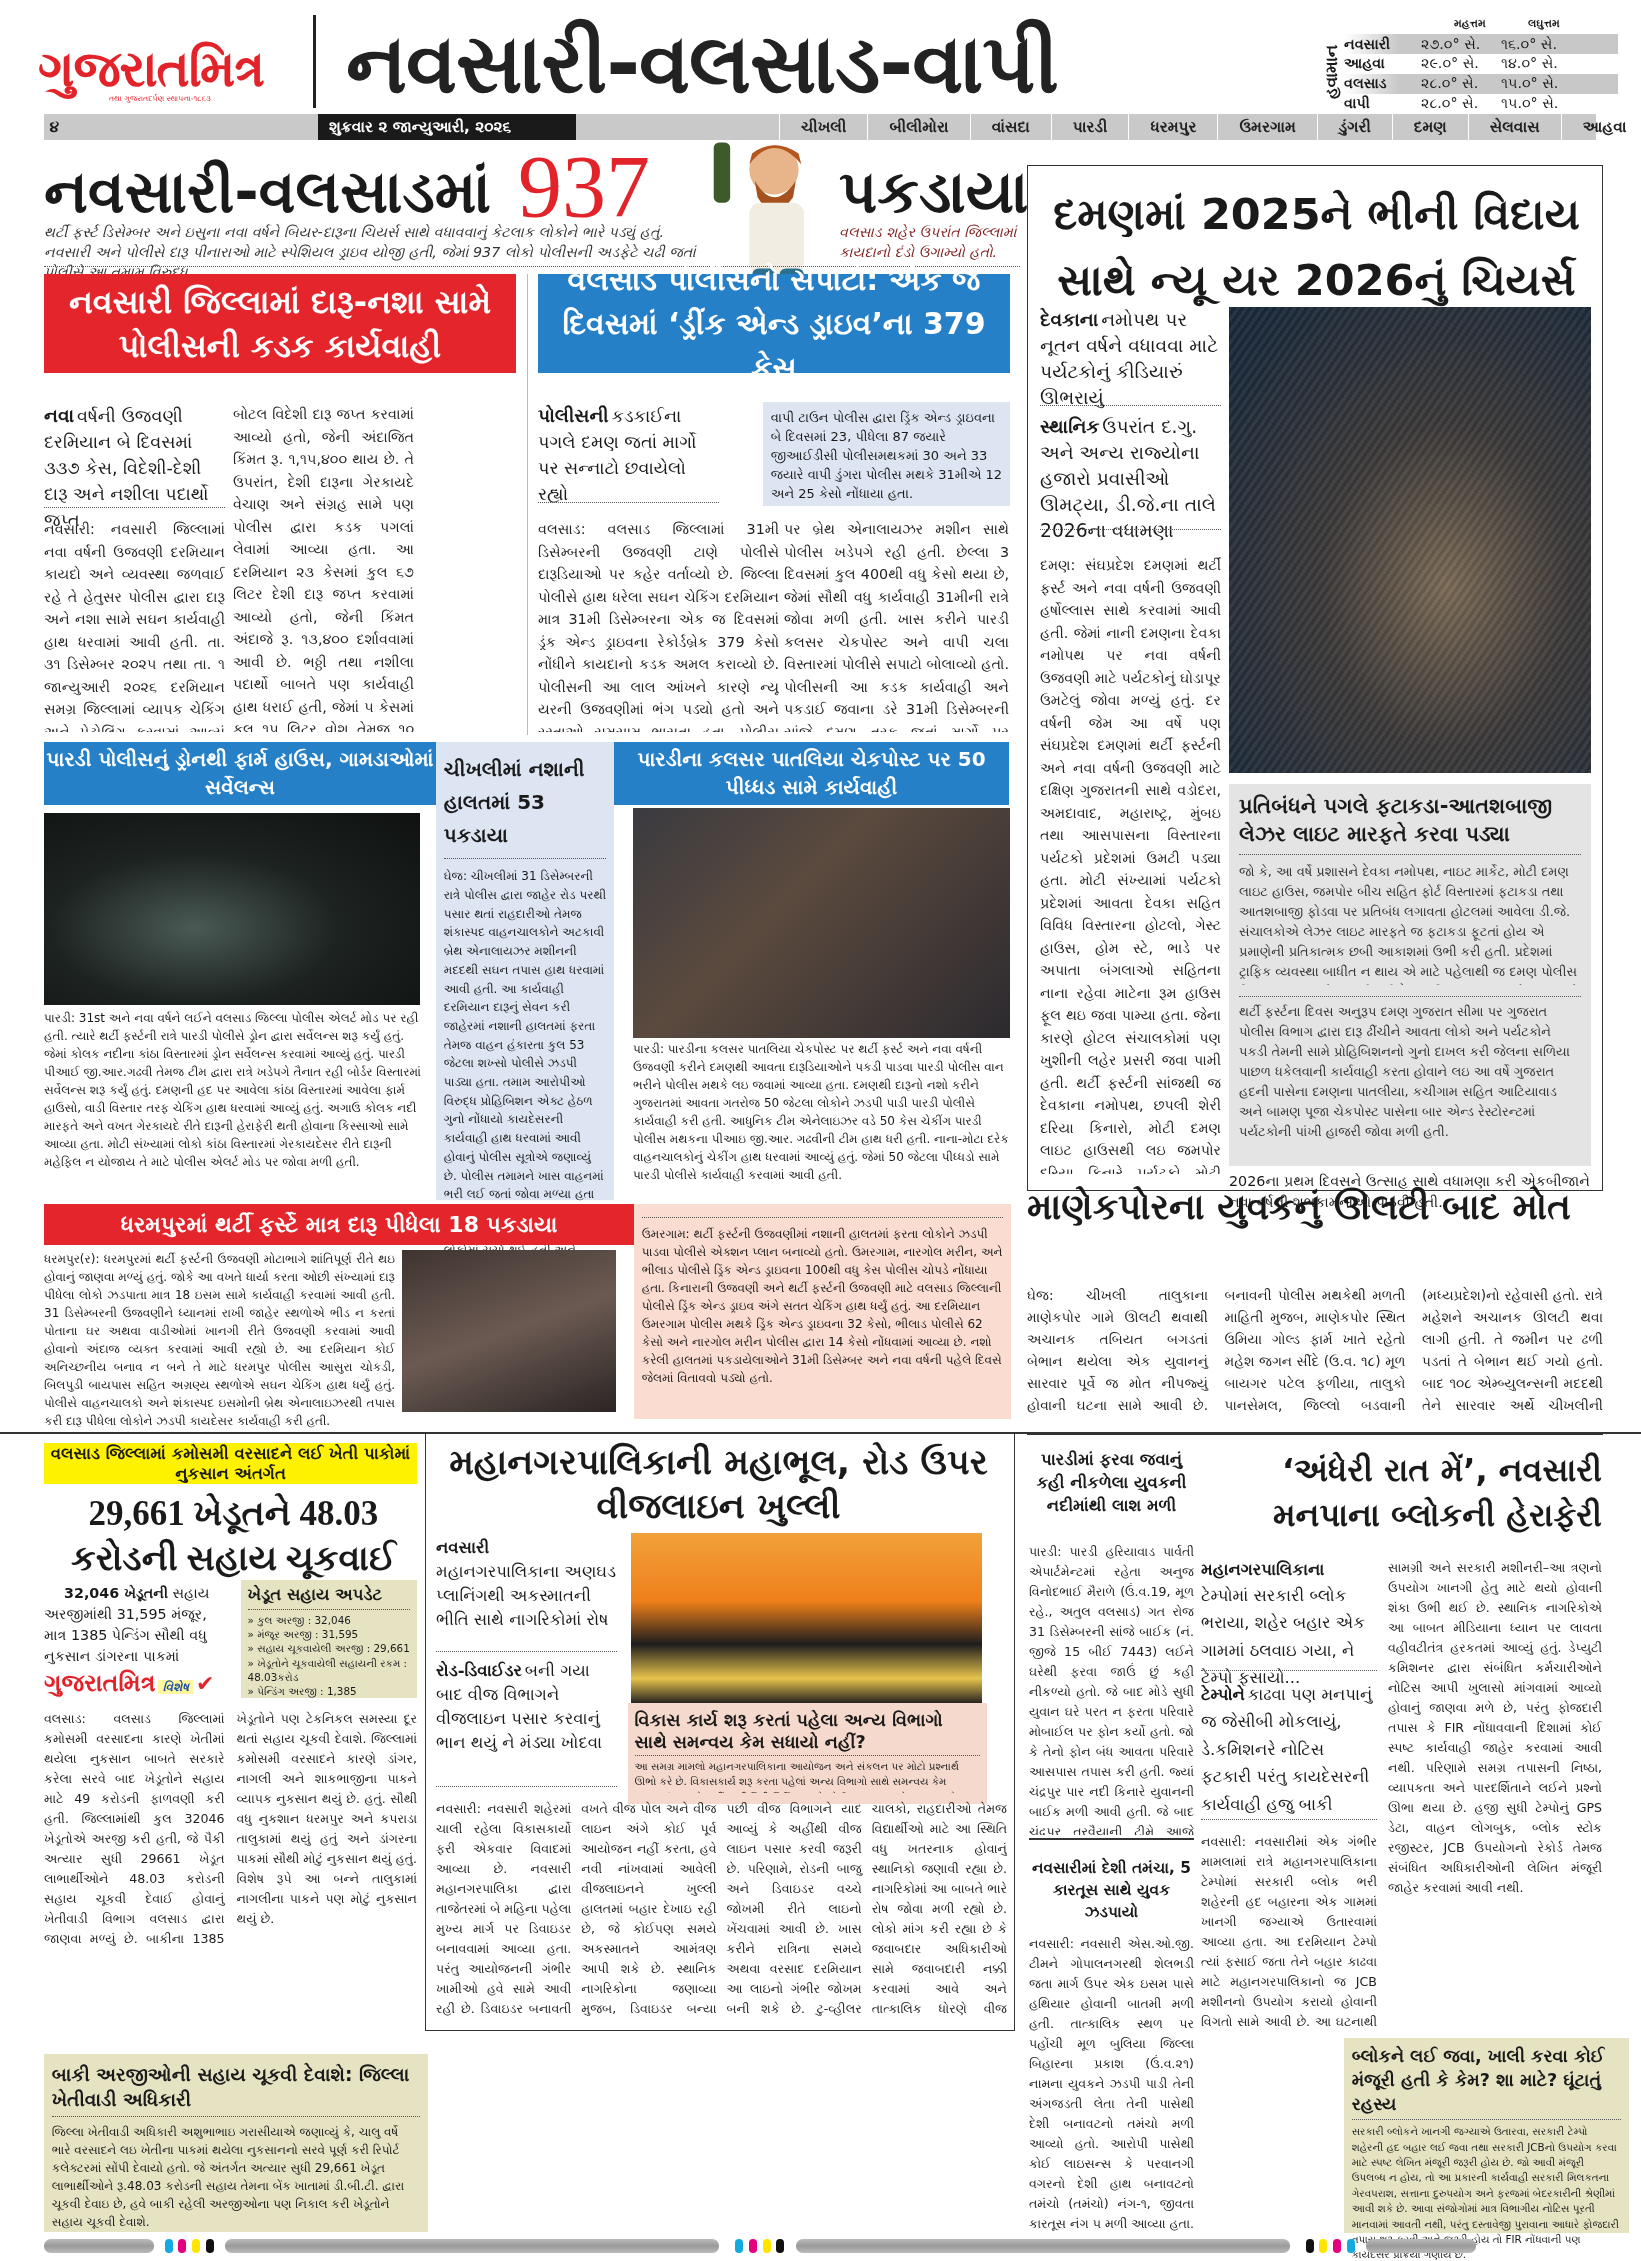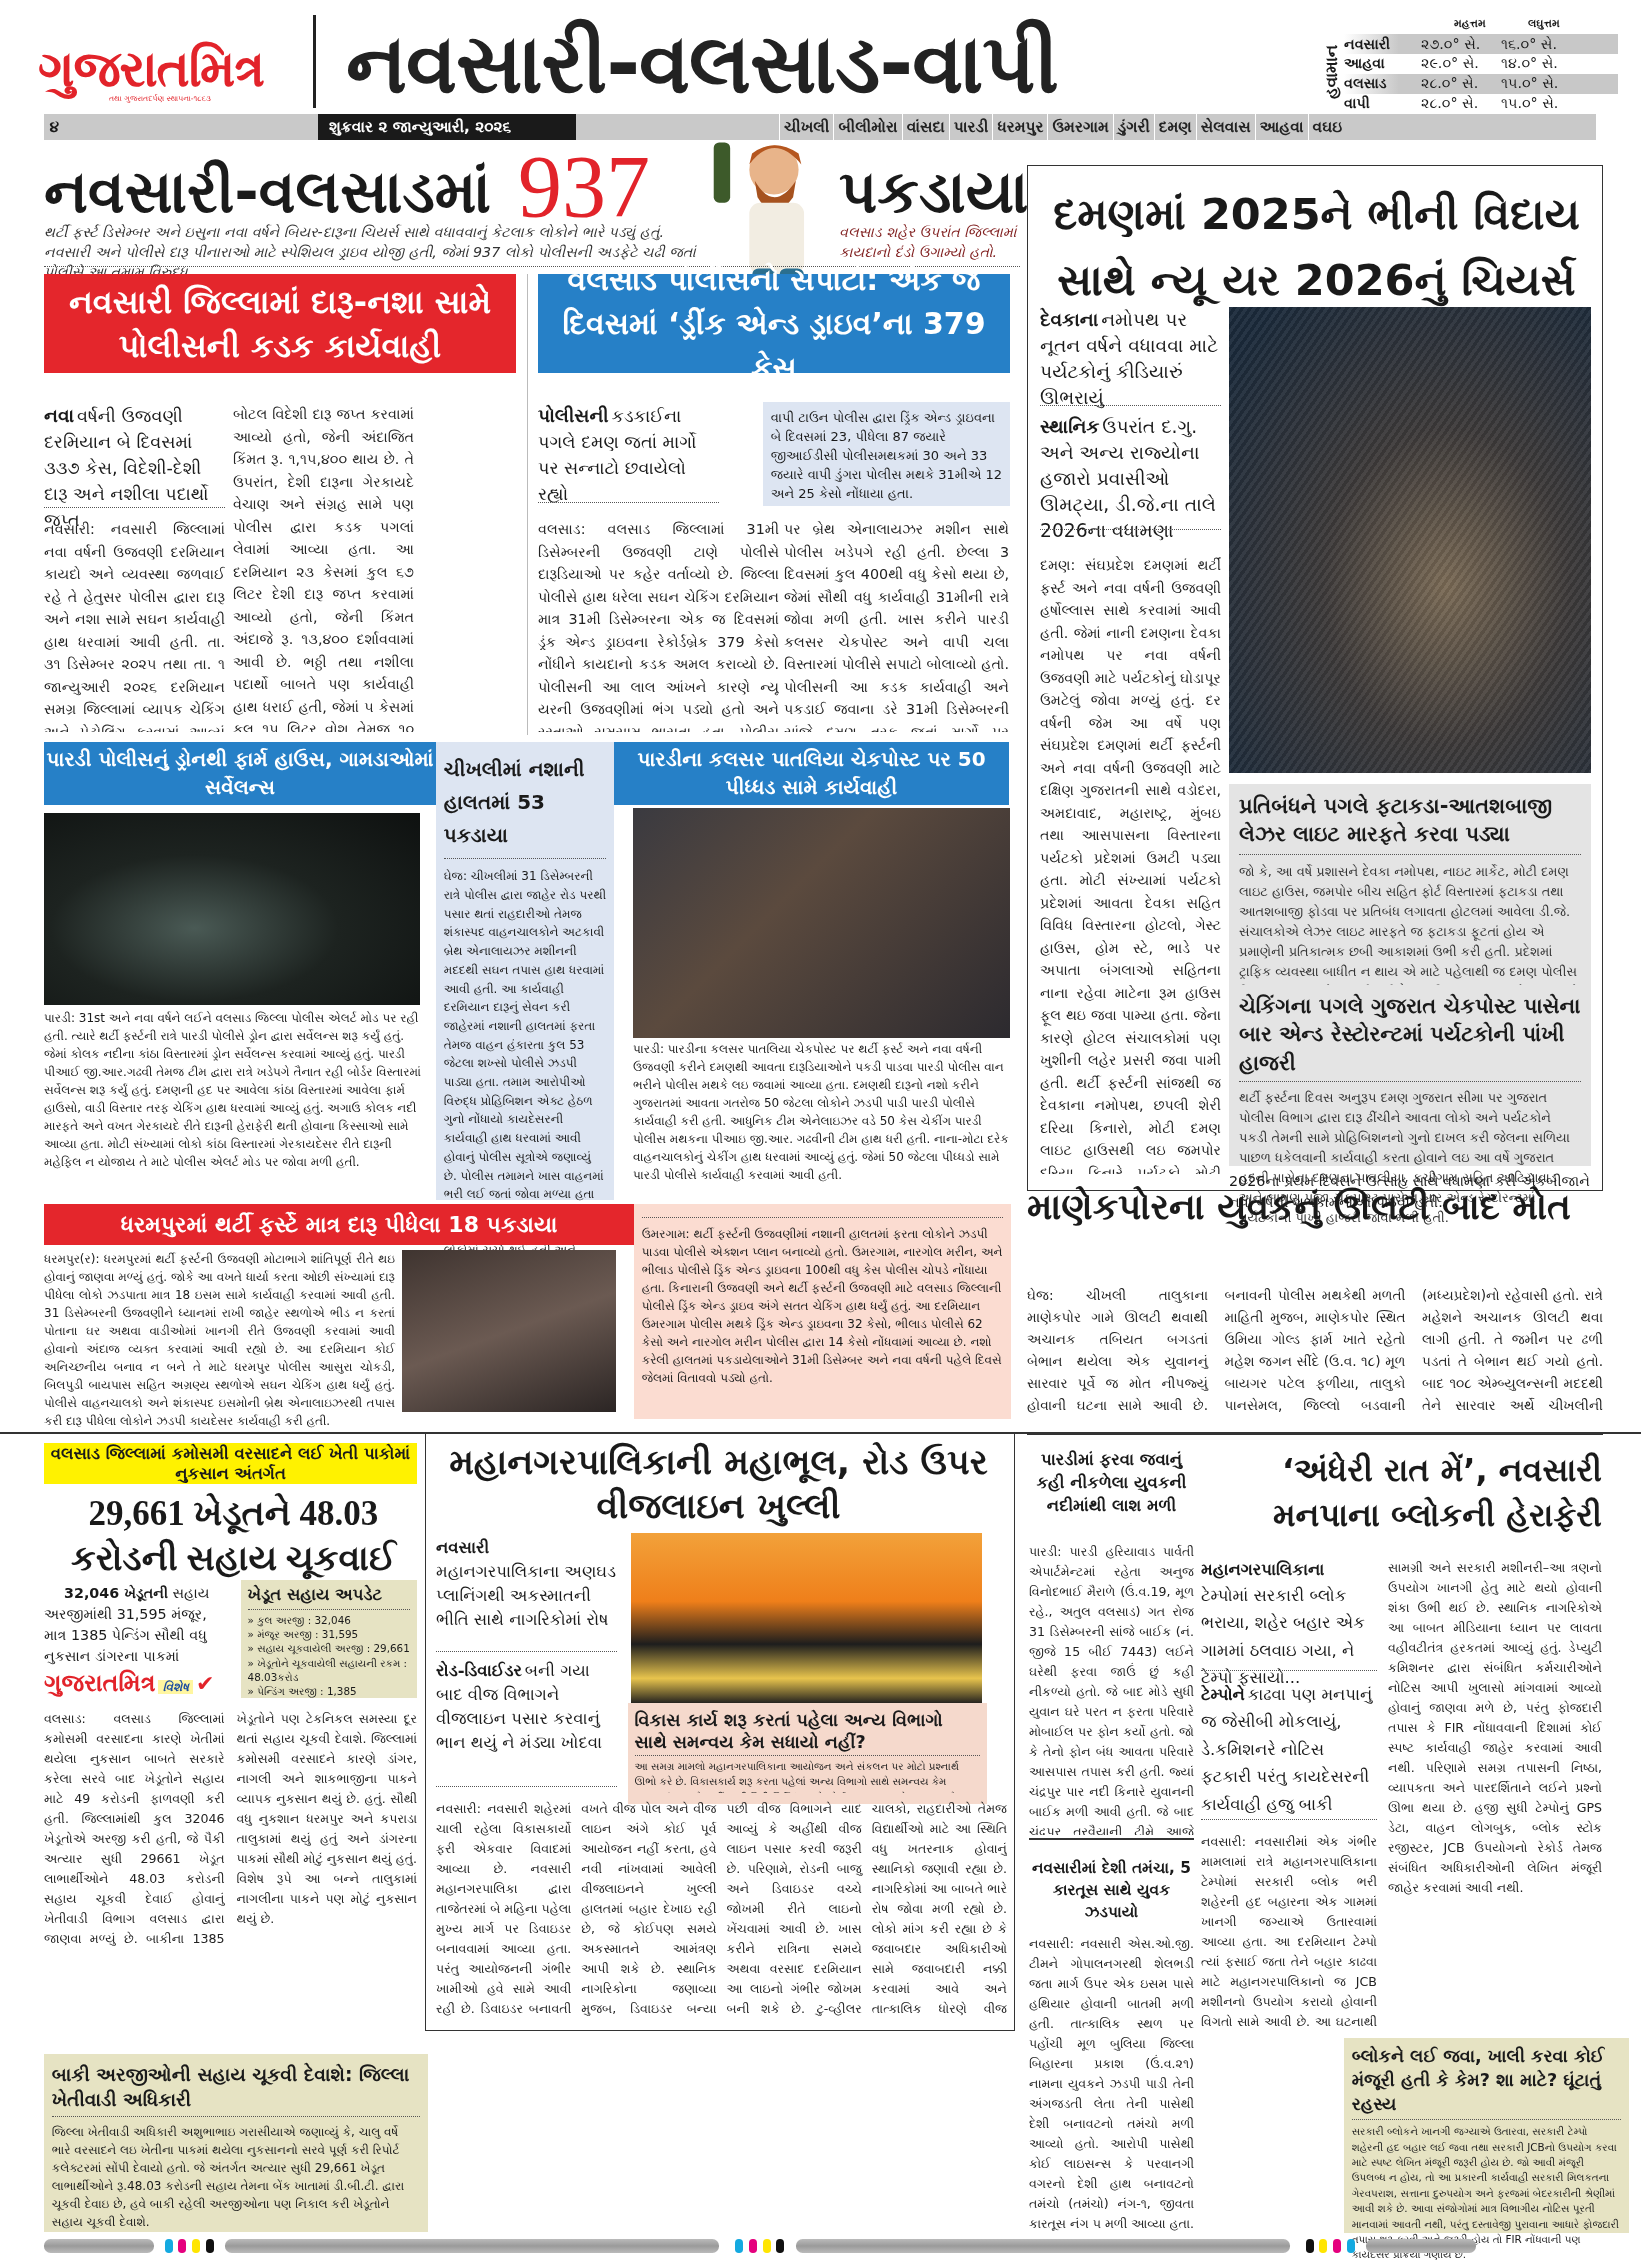--- a/index.html
+++ b/index.html
@@ -18,21 +18,21 @@
   #weather .hdr { position: absolute; top: 0; font-size: 11px; font-weight: bold; }
   #weather .row { position: absolute; left: 22px; width: 274px; height: 20px; font-size: 14.3px; display: flex; align-items: center; }
   #weather .row.shade { background: linear-gradient(90deg, #fff 0%, #c8c8c8 20%, #c8c8c8 100%); }
   #weather .row .city { width: 77px; font-weight: bold; }
   #weather .row .v { width: 80px; }
   
   #navbar { left: 44px; top: 114px; width: 1552px; height: 26px; background: #c9c9c9; display: flex; align-items: center; }
   #page-num { width: 110px; padding-left: 5.5px; font-size: 15.4px; font-weight: bold; }
   #datebox { position: absolute; left: 274px; top: 0; width: 258px; height: 26px; background: #1a1a1a; color: #fff; font-size: 15.4px; font-weight: bold; display: flex; align-items: center; padding-left: 11px; }
   #towns { position: absolute; left: 735px; top: 0; height: 26px; display: flex; }
-  #towns .town { padding: 0 4px; border-left: 1.1px solid #fff; font-size: 15.4px; font-weight: bold; line-height: 26px; color: #222; }
+  #towns .town { padding: 0 21px; border-left: 1.1px solid #fff; font-size: 15.4px; font-weight: bold; line-height: 26px; color: #222; }
   
   #lead-head { left: 44px; top: 159px; font-size: 59px; font-weight: bold; line-height: 66px; color: #1a1a1a; }
   #lead-num { left: 518px; top: 143px; font-family: "Liberation Serif", serif; font-size: 88px; color: #e2232a; line-height: 88px; }
   #lead-tail { left: 839px; top: 159px; font-size: 59px; font-weight: bold; line-height: 66px; }
   #drunk-figure { left: 697px; top: 137px; width: 132px; height: 219px; }
   #lead-deck { left: 44px; top: 222px; width: 653px; font-size: 14.3px; line-height: 20px; font-style: italic; color: #333; }
   #lead-deck2 { left: 839px; top: 222px; width: 181px; font-size: 14.3px; line-height: 20px; font-style: italic; color: #7f1d1d; }
   #lead-rule { left: 44px; top: 266px; width: 976px; }
   
   .boxhead { color: #fff; font-weight: bold; text-align: center; display: flex; align-items: center; justify-content: center; }
@@ -190,21 +190,20 @@
   <span class="sidekick">ઉપરાંત દ.ગુ. અને અન્ય રાજ્યોના હજારો પ્રવાસીઓ ઊમટ્યા, ડી.જે.ના તાલે 2026ના વધામણા</span>
 </div>
 <div class="col dots" style="left:1040px; top:529px; width:181px;"></div>
 <div class="col body-text" style="left:1040px; top:554px; width:181px; height:620px; overflow:hidden;">દમણ: સંઘપ્રદેશ દમણમાં થર્ટી ફર્સ્ટ અને નવા વર્ષની ઉજવણી હર્ષોલ્લાસ સાથે કરવામાં આવી હતી. જેમાં નાની દમણના દેવકા નમોપથ પર નવા વર્ષની ઉજવણી માટે પર્યટકોનું ઘોડાપૂર ઉમટેલું જોવા મળ્યું હતું. દર વર્ષની જેમ આ વર્ષે પણ સંઘપ્રદેશ દમણમાં થર્ટી ફર્સ્ટની અને નવા વર્ષની ઉજવણી માટે દક્ષિણ ગુજરાતની સાથે વડોદરા, અમદાવાદ, મહારાષ્ટ્ર, મુંબઇ તથા આસપાસના વિસ્તારના પર્યટકો પ્રદેશમાં ઉમટી પડ્યા હતા. મોટી સંખ્યામાં પર્યટકો પ્રદેશમાં આવતા દેવકા સહિત વિવિધ વિસ્તારના હોટલો, ગેસ્ટ હાઉસ, હોમ સ્ટે, ભાડે પર અપાતા બંગલાઓ સહિતના નાના રહેવા માટેના રૂમ હાઉસ ફૂલ થઇ જવા પામ્યા હતા. જેના કારણે હોટલ સંચાલકોમાં પણ ખુશીની લહેર પ્રસરી જવા પામી હતી. થર્ટી ફર્સ્ટની સાંજથી જ દેવકાના નમોપથ, છપલી શેરી દરિયા કિનારો, મોટી દમણ લાઇટ હાઉસથી લઇ જમપોર દરિયા કિનારે પર્યટકો મોટી સંખ્યામાં આવતા જોવા મળ્યા હતા. પ્રદેશની વિવિધ હોટલોમાં પણ આવતા મહેમાનો દારૂ-બીયર અને વેજ-નોનવેજની જયાફત સાથે ડી.જે.ના તાલ પર થીરકી રાત્રે 12ના ટકોરાની રાહ જોઇ રહ્યા હતા. રાત્રે 12ના ટકોરા પડતા જ નાચગાન સાથે નવા વર્ષના વધામણા કરી વર્ષ 2025ને અલવિદા કહી વર્ષ</div>
 <div id="laser-box" class="abs">
   <div class="grayhead">પ્રતિબંધને પગલે ફટાકડા-આતશબાજી લેઝર લાઇટ મારફતે કરવા પડ્યા</div>
   <div class="dots" style="margin:5.5px 0 6.6px;"></div>
   <div class="graytext">જો કે, આ વર્ષે પ્રશાસને દેવકા નમોપથ, નાઇટ માર્કેટ, મોટી દમણ લાઇટ હાઉસ, જમપોર બીચ સહિત ફોર્ટ વિસ્તારમાં ફટાકડા તથા આતશબાજી ફોડવા પર પ્રતિબંધ લગાવતા હોટલમાં આવેલા ડી.જે. સંચાલકોએ લેઝર લાઇટ મારફતે જ ફટાકડા ફૂટતાં હોય એ પ્રમાણેની પ્રતિકાત્મક છબી આકાશમાં ઉભી કરી હતી. પ્રદેશમાં ટ્રાફિક વ્યવસ્થા બાધીત ન થાય એ માટે પહેલાથી જ દમણ પોલીસ વિભાગ દ્વારા રૂટ મેપ જારી કરી દેતાં ટ્રાફિકજામના દ્રશ્યો મહદઅંશે જોવા મળ્યા ન હતા.</div>
 </div>
 <div id="check-box" class="abs">
-  <div class="grayhead">ચેકિંગના પગલે ગુજરાત ચેકપોસ્ટ પાસેના બાર એન્ડ રેસ્ટોરન્ટમાં પર્યટકોની પાંખી હાજરી</div>
   <div class="dots" style="margin:4.4px 0 5.5px;"></div>
   <div class="graytext">થર્ટી ફર્સ્ટના દિવસ અનુરૂપ દમણ ગુજરાત સીમા પર ગુજરાત પોલીસ વિભાગ દ્વારા દારૂ ઢીંચીને આવતા લોકો અને પર્યટકોને પકડી તેમની સામે પ્રોહિબિશનનો ગુનો દાખલ કરી જેલના સળિયા પાછળ ધકેલવાની કાર્યવાહી કરતા હોવાને લઇ આ વર્ષે ગુજરાત હદની પાસેના દમણના પાતલીયા, કચીગામ સહિત આટિયાવાડ અને બામણ પૂજા ચેકપોસ્ટ પાસેના બાર એન્ડ રેસ્ટોરન્ટમાં પર્યટકોની પાંખી હાજરી જોવા મળી હતી.</div>
 </div>
 <div class="col" style="left:1229px; top:1171px; width:362px; font-size:14.3px; line-height:21px;">2026ના પ્રથમ દિવસને ઉત્સાહ સાથે વધામણા કરી એકબીજાને નવા વર્ષની શુભકામનાઓ પાઠવી હતી.</div>
 
 <div id="pardi-drone-head" class="abs boxhead">પારડી પોલીસનું ડ્રોનથી ફાર્મ હાઉસ, ગામડાઓમાં સર્વેલન્સ</div>
 <div id="drone-photo" class="abs"></div>
 <div class="col" style="left:44px; top:1009px; width:384px; font-size:12px; line-height:18px;">પારડી: 31st અને નવા વર્ષને લઈને વલસાડ જિલ્લા પોલીસ એલર્ટ મોડ પર રહી હતી. ત્યારે થર્ટી ફર્સ્ટની રાત્રે પારડી પોલીસે ડ્રોન દ્વારા સર્વેલન્સ શરૂ કર્યું હતું. જેમાં કોલક નદીના કાંઠા વિસ્તારમાં ડ્રોન સર્વેલન્સ કરવામાં આવ્યું હતું. પારડી પીઆઈ જી.આર.ગઢવી તેમજ ટીમ દ્વારા રાત્રે ખડેપગે તૈનાત રહી બોર્ડર વિસ્તારમાં સર્વેલન્સ શરૂ કર્યું હતું. દમણની હદ પર આવેલા કાંઠા વિસ્તારમાં આવેલા ફાર્મ હાઉસો, વાડી વિસ્તાર તરફ ચેકિંગ હાથ ધરવામાં આવ્યું હતું. અગાઉ કોલક નદી મારફતે અને વખત ગેરકાયદે રીતે દારૂની હેરાફેરી થતી હોવાના કિસ્સાઓ સામે આવ્યા હતા. મોટી સંખ્યામાં લોકો કાંઠા વિસ્તારમાં ગેરકાયદેસર રીતે દારૂની મહેફિલ ન યોજાય તે માટે પોલીસ એલર્ટ મોડ પર જોવા મળી હતી.</div>
 
 <div id="chikhli-box" class="abs">

